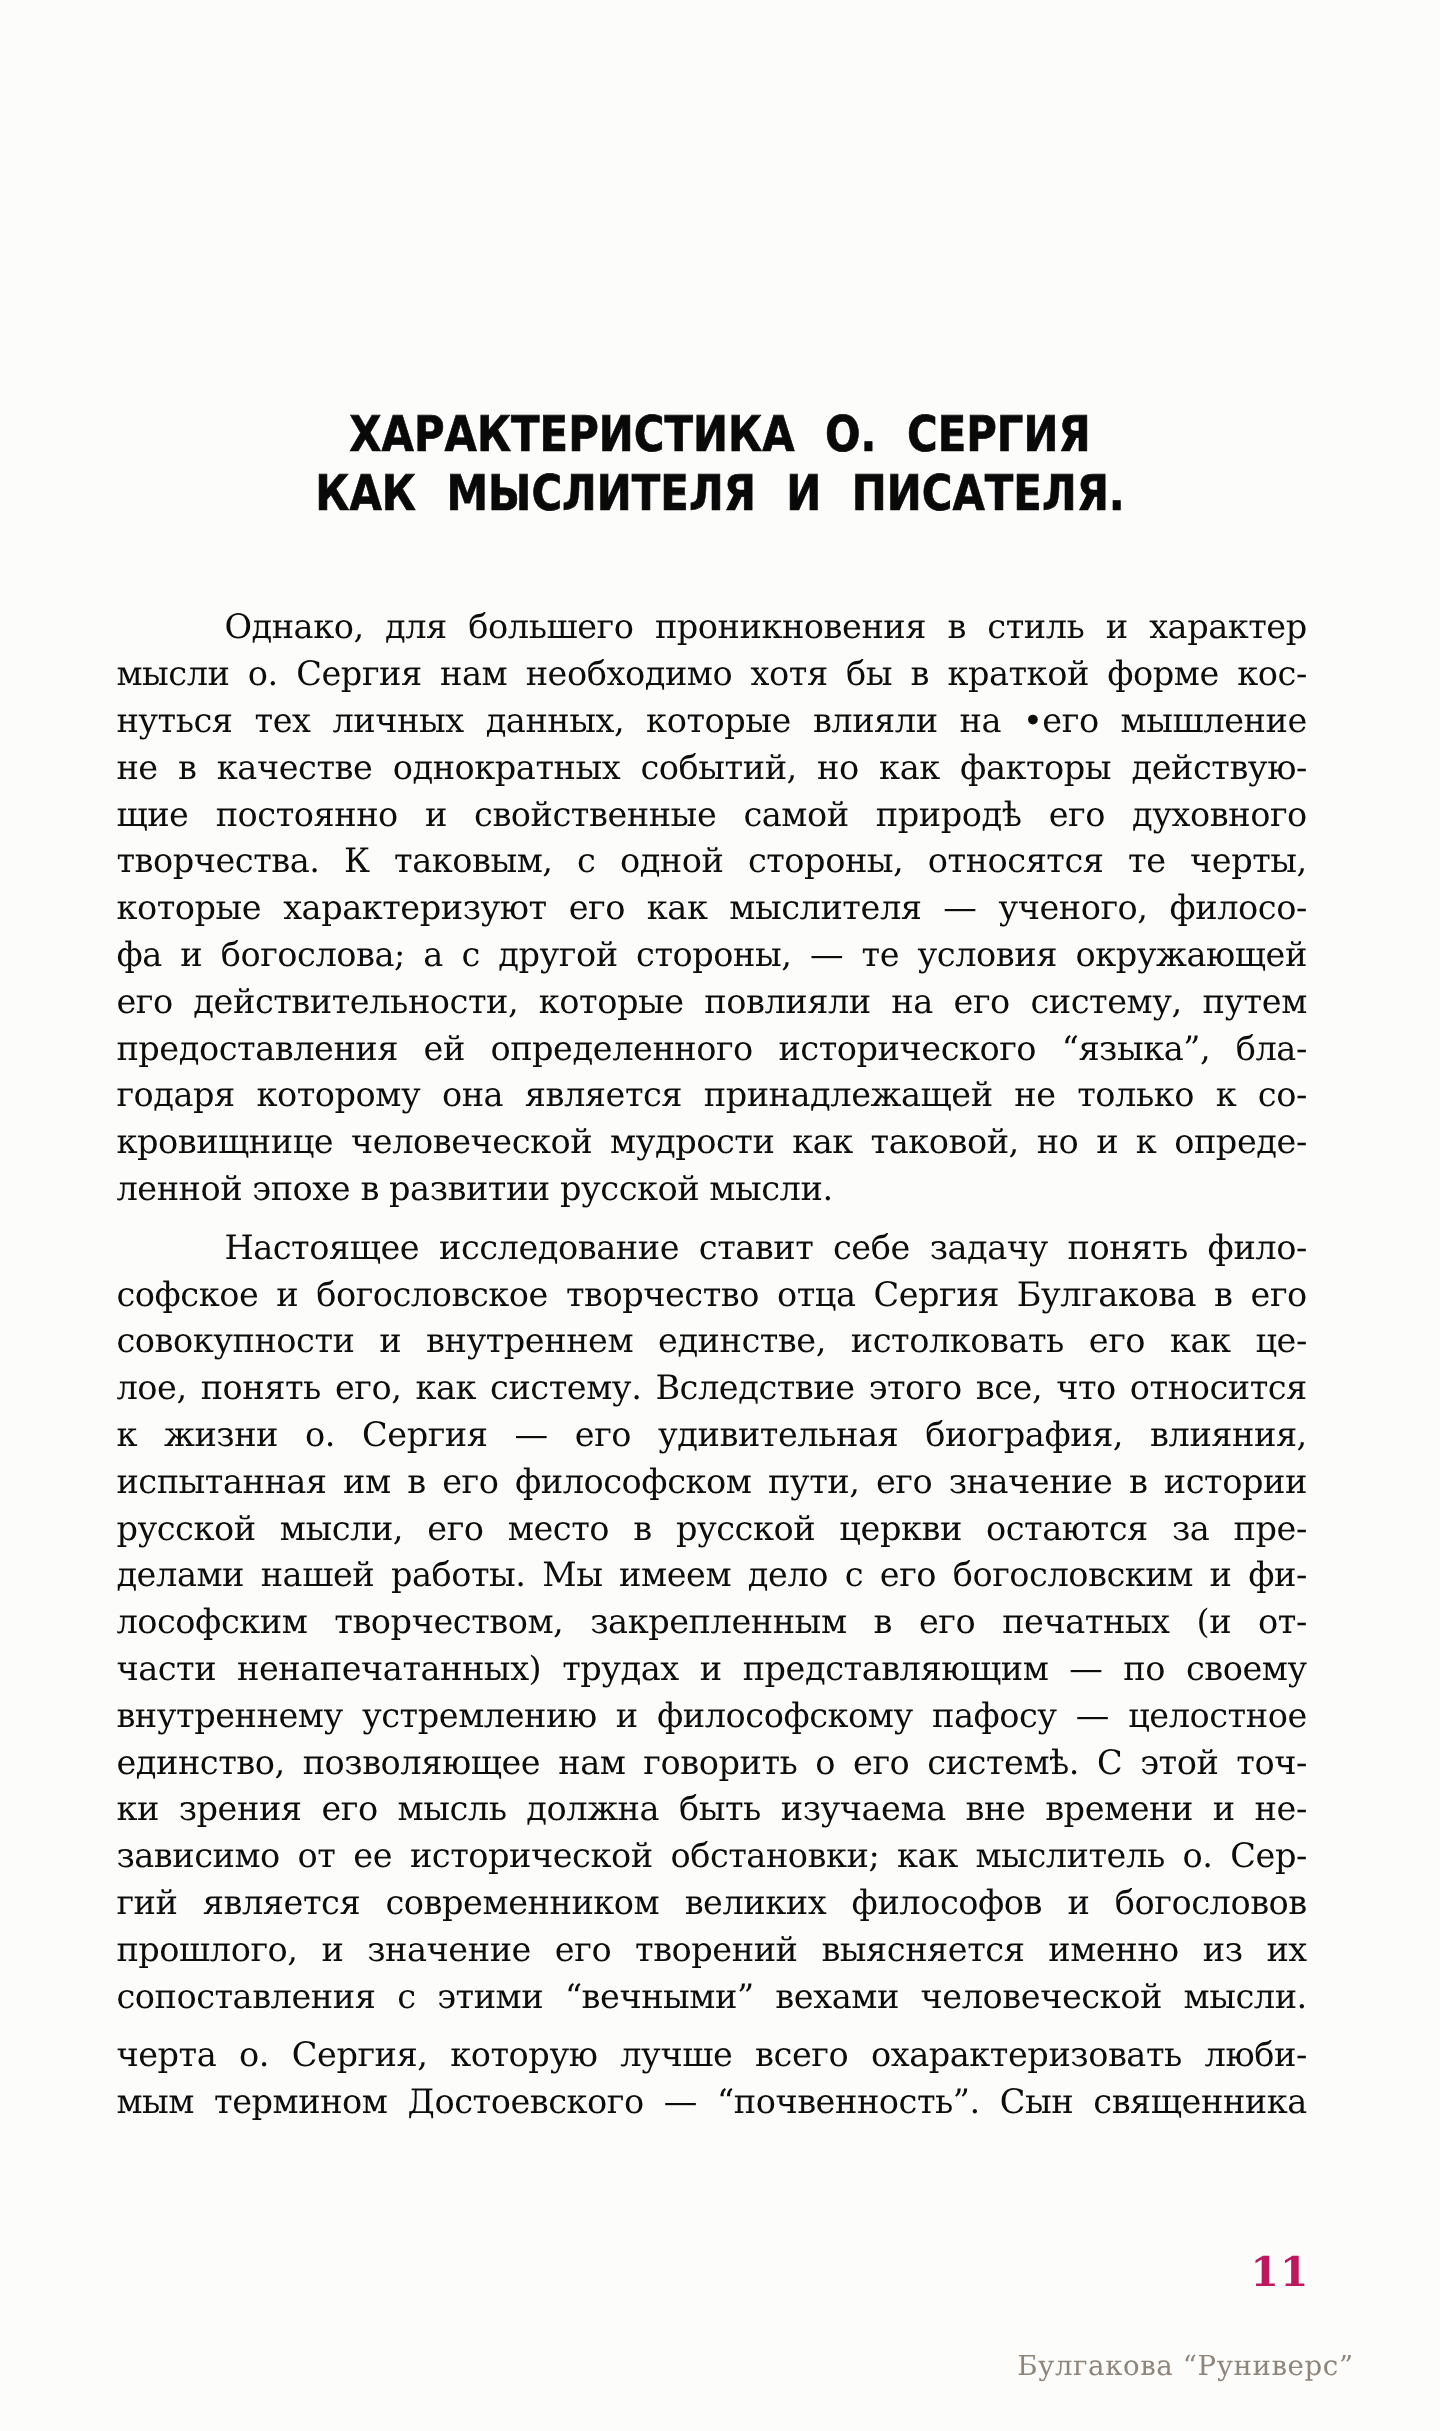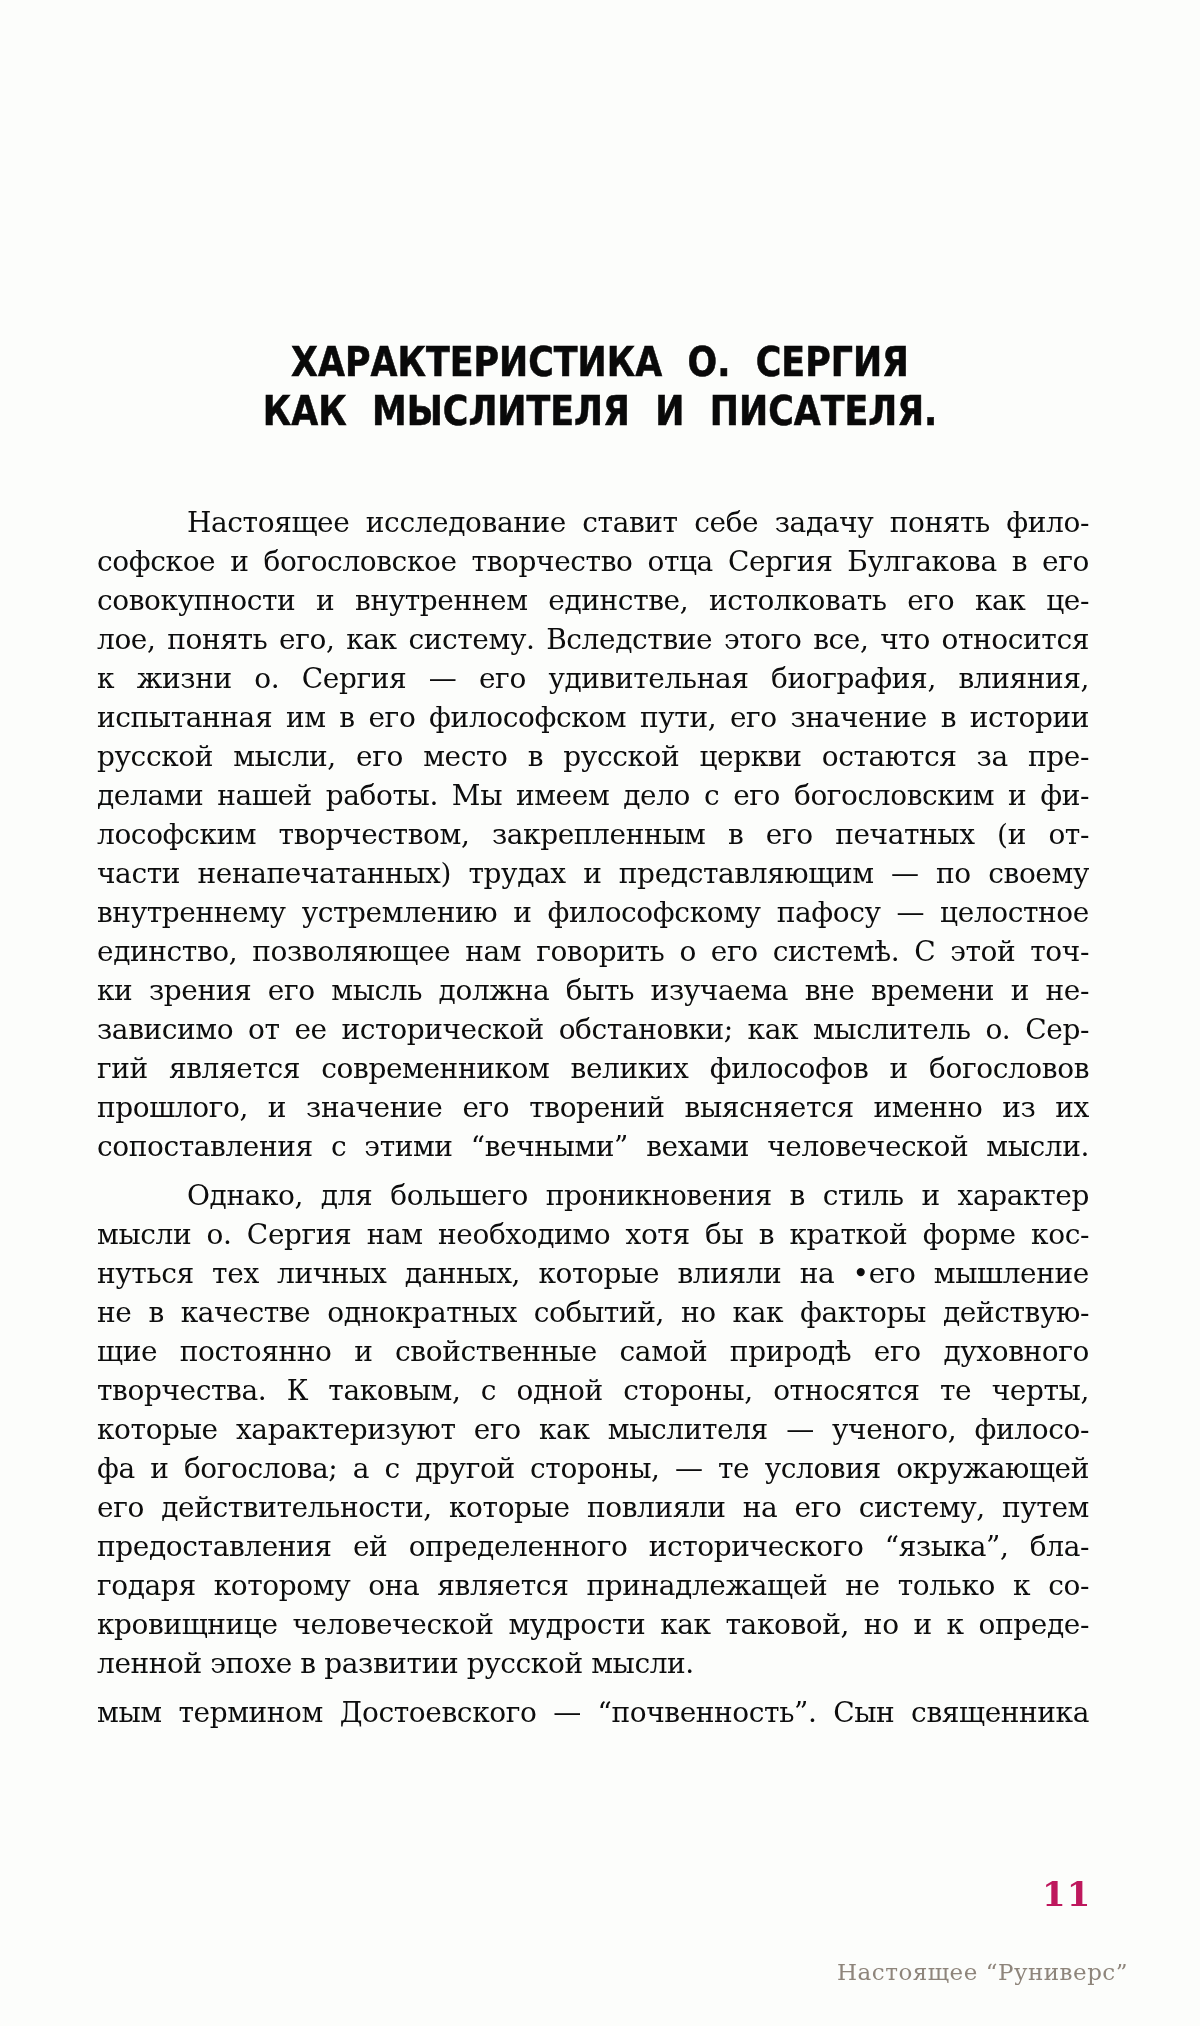--- a/index.html
+++ b/index.html
@@ -89,55 +89,56 @@
 
 <div class="page">
 
   <h1 class="title">
     <span class="title-line">ХАРАКТЕРИСТИКА О. СЕРГИЯ</span>
     <span class="title-line">КАК МЫСЛИТЕЛЯ И ПИСАТЕЛЯ.</span>
   </h1>
 
   <div class="body-text" id="body-text">
       <div class="paragraph">
+        <div class="line indent justify">Однако, для большего проникновения в стиль и характер</div>
+        <div class="line justify">мысли о. Сергия нам необходимо хотя бы в краткой форме кос-</div>
+        <div class="line justify">нуться тех личных данных, которые влияли на •его мышление</div>
+        <div class="line justify">не в качестве однократных событий, но как факторы действую-</div>
+        <div class="line justify">щие постоянно и свойственные самой природѣ его духовного</div>
+        <div class="line justify">творчества. К таковым, с одной стороны, относятся те черты,</div>
+        <div class="line justify">которые характеризуют его как мыслителя — ученого, филосо-</div>
+        <div class="line justify">фа и богослова; а с другой стороны, — те условия окружающей</div>
+        <div class="line justify">его действительности, которые повлияли на его систему, путем</div>
+        <div class="line justify">предоставления ей определенного исторического “языка”, бла-</div>
+        <div class="line justify">годаря которому она является принадлежащей не только к со-</div>
+        <div class="line justify">кровищнице человеческой мудрости как таковой, но и к опреде-</div>
+        <div class="line">ленной эпохе в развитии русской мысли.</div>
+      </div>
+      <div class="paragraph">
         <div class="line indent justify">Настоящее исследование ставит себе задачу понять фило-</div>
         <div class="line justify">софское и богословское творчество отца Сергия Булгакова в его</div>
         <div class="line justify">совокупности и внутреннем единстве, истолковать его как це-</div>
         <div class="line justify">лое, понять его, как систему. Вследствие этого все, что относится</div>
         <div class="line justify">к жизни о. Сергия — его удивительная биография, влияния,</div>
         <div class="line justify">испытанная им в его философском пути, его значение в истории</div>
         <div class="line justify">русской мысли, его место в русской церкви остаются за пре-</div>
         <div class="line justify">делами нашей работы. Мы имеем дело с его богословским и фи-</div>
         <div class="line justify">лософским творчеством, закрепленным в его печатных (и от-</div>
         <div class="line justify">части ненапечатанных) трудах и представляющим — по своему</div>
         <div class="line justify">внутреннему устремлению и философскому пафосу — целостное</div>
         <div class="line justify">единство, позволяющее нам говорить о его системѣ. С этой точ-</div>
         <div class="line justify">ки зрения его мысль должна быть изучаема вне времени и не-</div>
         <div class="line justify">зависимо от ее исторической обстановки; как мыслитель о. Сер-</div>
         <div class="line justify">гий является современником великих философов и богословов</div>
         <div class="line justify">прошлого, и значение его творений выясняется именно из их</div>
         <div class="line justify">сопоставления с этими “вечными” вехами человеческой мысли.</div>
       </div>
       <div class="paragraph">
-        <div class="line indent justify">Однако, для большего проникновения в стиль и характер</div>
-        <div class="line justify">мысли о. Сергия нам необходимо хотя бы в краткой форме кос-</div>
-        <div class="line justify">нуться тех личных данных, которые влияли на •его мышление</div>
-        <div class="line justify">не в качестве однократных событий, но как факторы действую-</div>
-        <div class="line justify">щие постоянно и свойственные самой природѣ его духовного</div>
-        <div class="line justify">творчества. К таковым, с одной стороны, относятся те черты,</div>
-        <div class="line justify">которые характеризуют его как мыслителя — ученого, филосо-</div>
-        <div class="line justify">фа и богослова; а с другой стороны, — те условия окружающей</div>
-        <div class="line justify">его действительности, которые повлияли на его систему, путем</div>
-        <div class="line justify">предоставления ей определенного исторического “языка”, бла-</div>
-        <div class="line justify">годаря которому она является принадлежащей не только к со-</div>
-        <div class="line justify">кровищнице человеческой мудрости как таковой, но и к опреде-</div>
-        <div class="line">ленной эпохе в развитии русской мысли.</div>
-      </div>
-      <div class="paragraph">
+        <div class="line justify">черта о. Сергия, которую лучше всего охарактеризовать люби-</div>
         <div class="line justify">мым термином Достоевского — “почвенность”. Сын священника</div>
       </div>
     </div>
 
   <div class="page-number">11</div>
 
-  <div class="watermark">Настоящее “Руниверс”</div>
+  <div class="watermark">Булгакова “Руниверс”</div>
 
 </div>
 
 </body></html>

